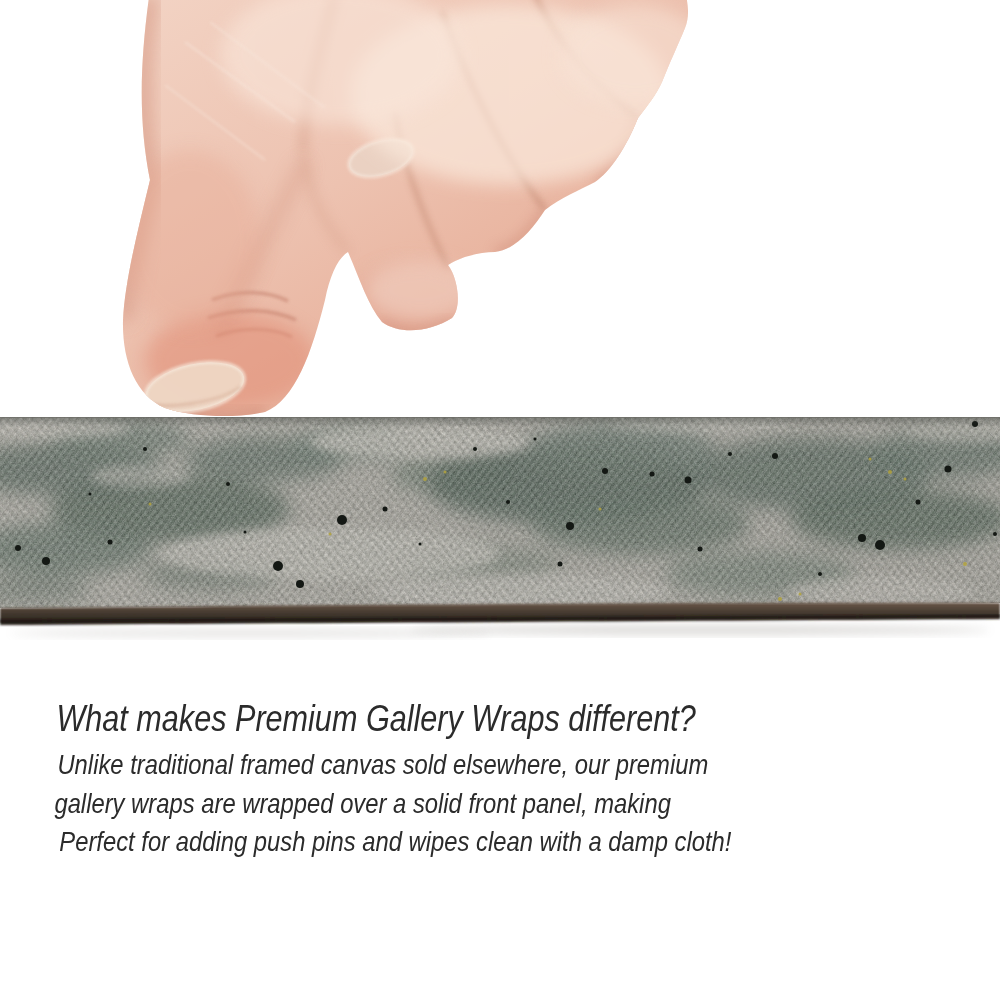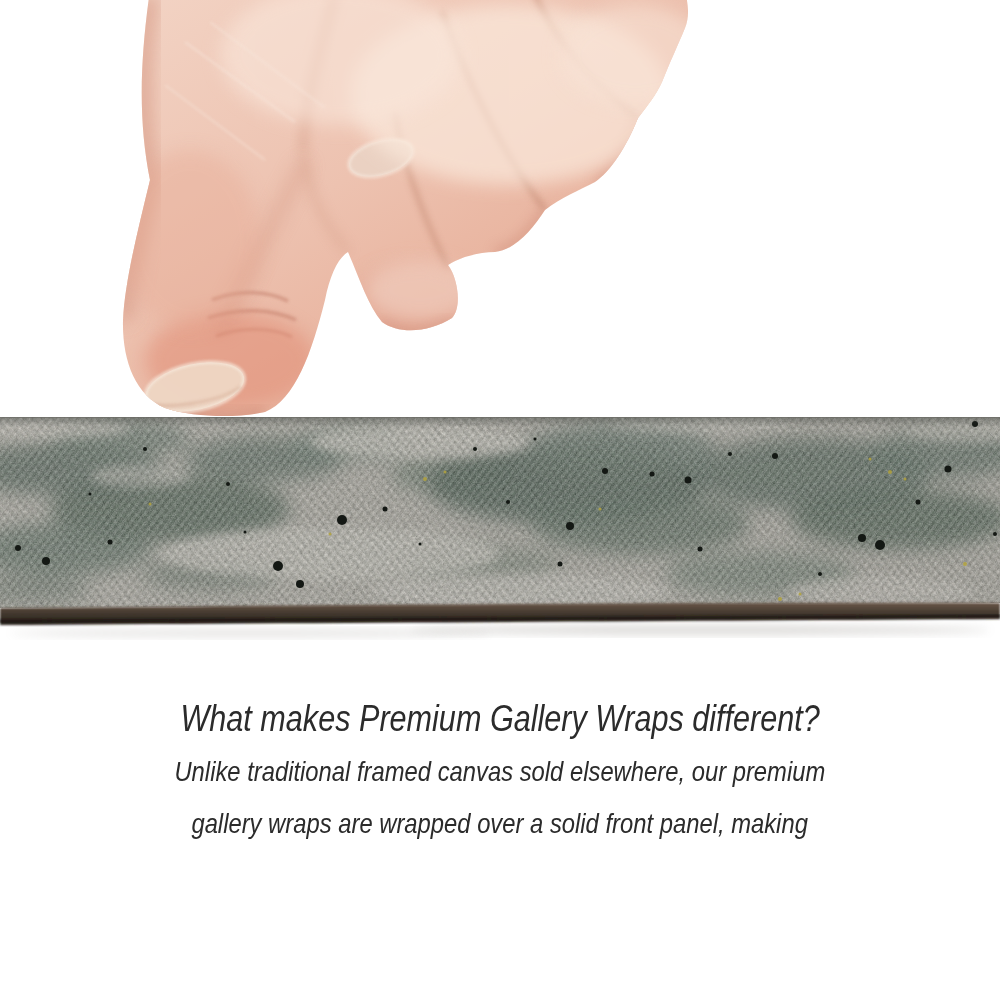--- a/index.html
+++ b/index.html
@@ -5,27 +5,27 @@
   html,body{margin:0;padding:0;background:#ffffff;}
   .stage{
     position:relative;width:1000px;height:1000px;margin:0 auto;
     background:var(--background,#ffffff);overflow:hidden;
     font-family:"Liberation Sans",sans-serif;
   }
   .photo{position:absolute;left:0;top:0;width:1000px;height:650px;}
   .hand-svg{position:absolute;left:90px;top:0;width:620px;height:430px;}
   .strip-svg{position:absolute;left:0;top:414px;width:1000px;height:230px;}
   .caption{
-    position:absolute;left:0;right:0;top:698px;text-align:center;
+    position:absolute;left:0;right:0;top:698px;text-align:left;
     color:var(--ink,#2b2b2b);font-style:italic;
   }
   .caption h2{
     margin:0 0 6px 0;font-size:36px;font-weight:500;line-height:42px;
   }
-  .caption p{margin:13px;font-size:28px;font-weight:400;line-height:38.5px;}
+  .caption p{margin:0;font-size:28px;font-weight:400;line-height:38.5px;}
   .caption .line{display:inline-block;transform:scaleX(.85);transform-origin:center;white-space:nowrap;}
 </style>
 </head>
 <body>
 
 <div class="stage">
 
   <div class="photo">
 
     <svg class="hand-svg" viewBox="0 0 620 430" aria-hidden="true">
@@ -259,15 +259,16 @@
 
       <ellipse cx="700" cy="216" rx="290" ry="4" fill="#8a857e" opacity="0.35" filter="url(#sb5)"></ellipse>
       <ellipse cx="250" cy="219" rx="240" ry="3.5" fill="#8a857e" opacity="0.25" filter="url(#sb5)"></ellipse>
     </svg>
   </div>
 
   <div class="caption">
     <h2><span class="line">What makes Premium Gallery Wraps different?</span></h2>
     <p><span class="line">Unlike traditional framed canvas sold elsewhere, our premium</span></p>
     <p><span class="line">gallery wraps are wrapped over a solid front panel, making</span></p>
+    <p><span class="line">Perfect for adding push pins and wipes clean with a damp cloth!</span></p>
   </div>
 
 </div>
 
 </body></html>

